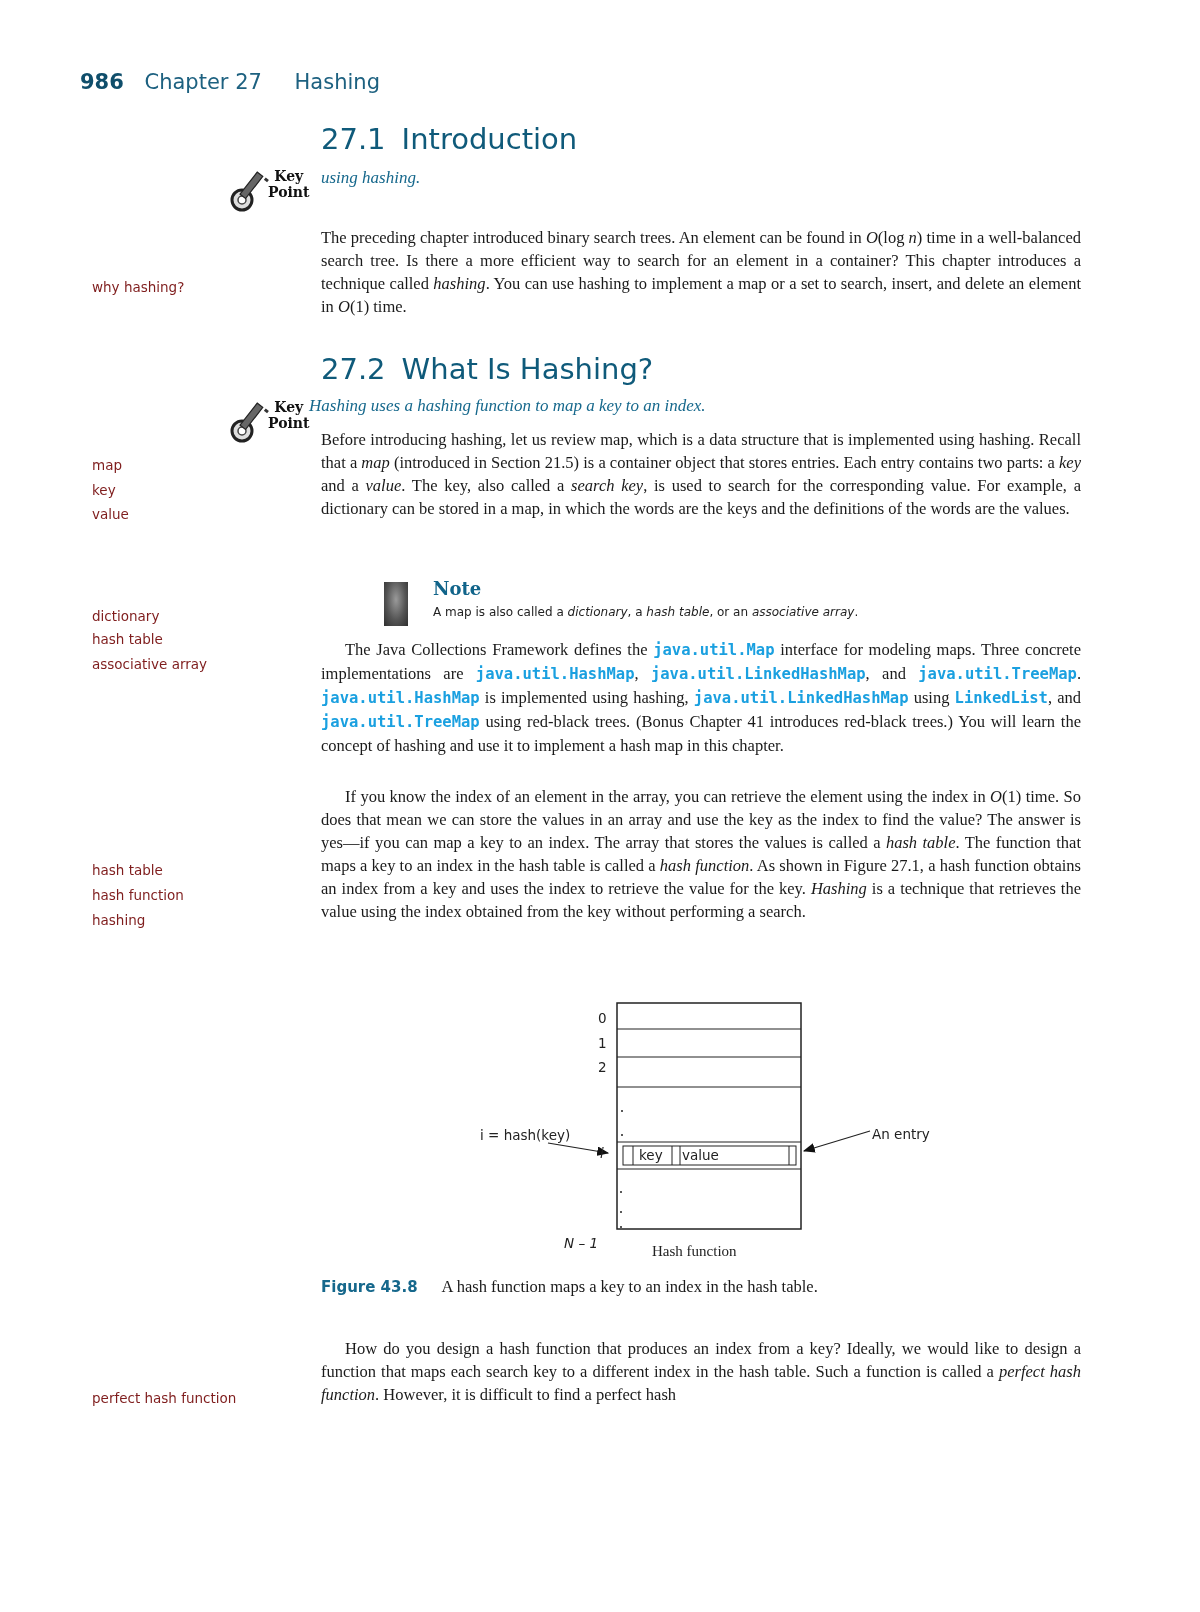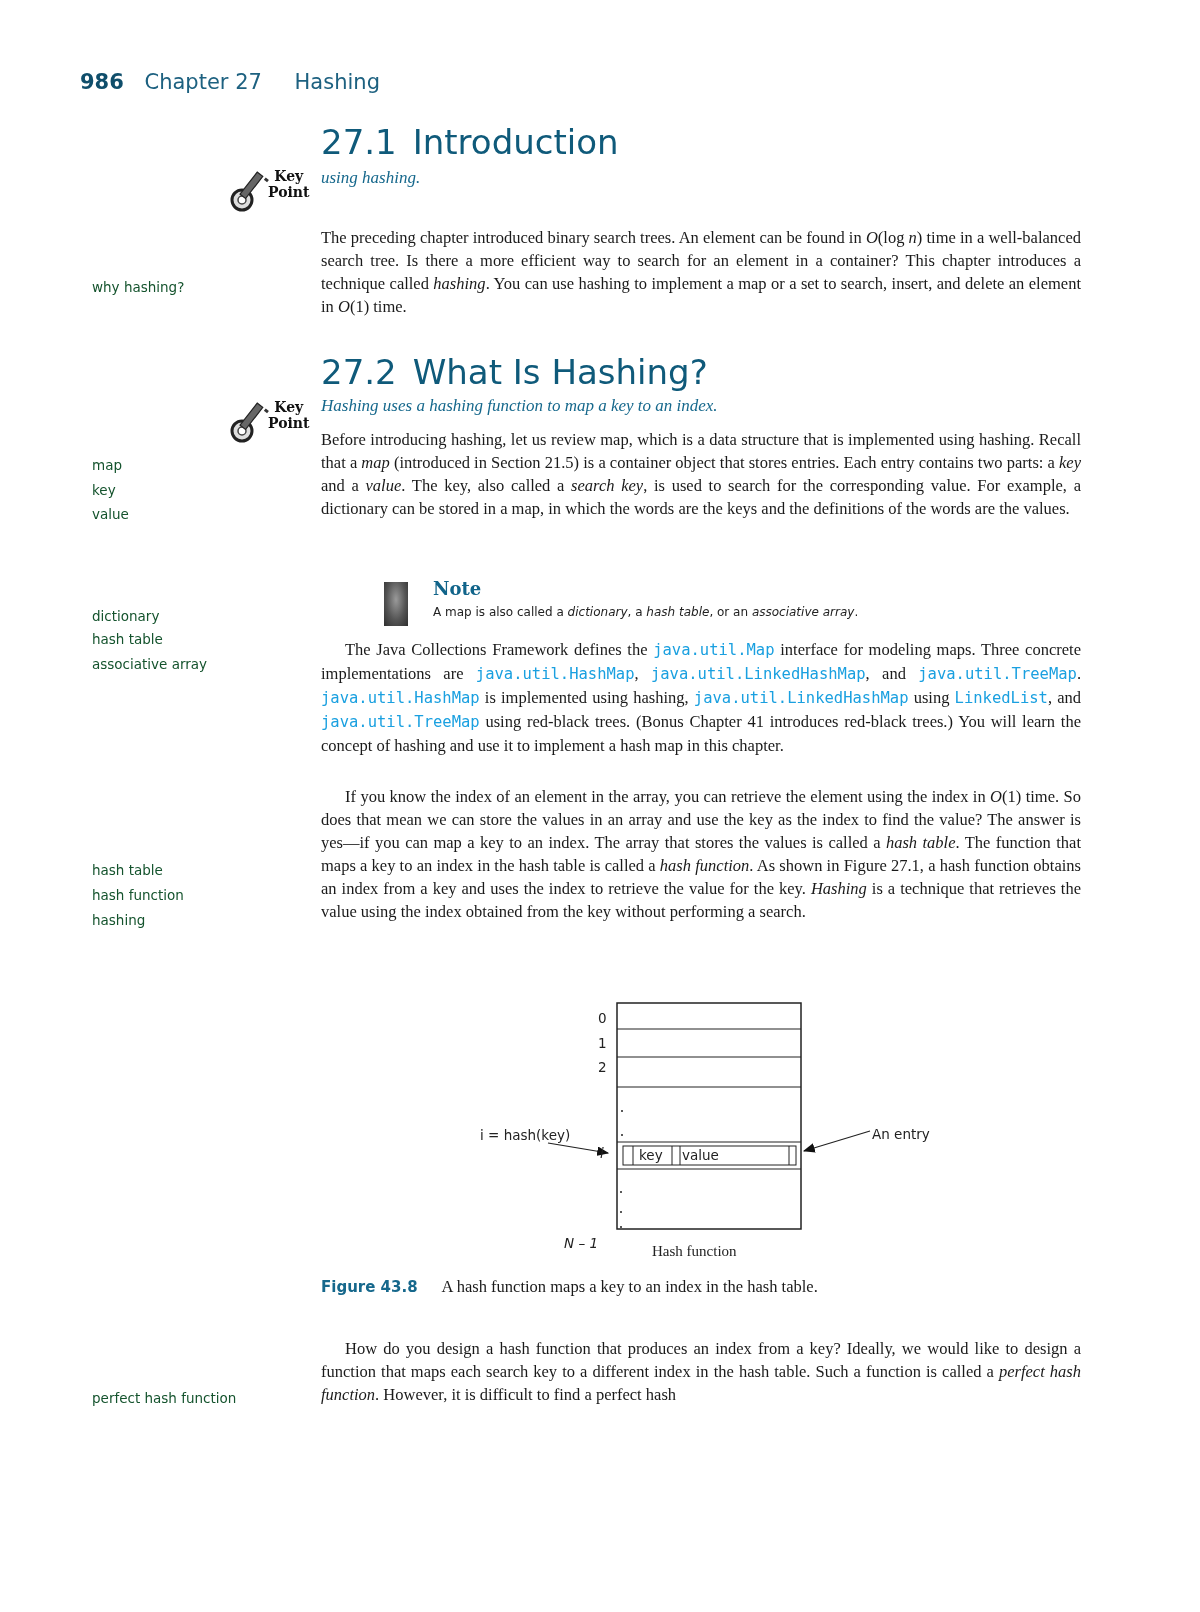--- a/index.html
+++ b/index.html
@@ -2,28 +2,28 @@
 <html><head>
 <meta charset="utf-8">
 <style>
   html, body { margin: 0; padding: 0; background: #ffffff; }
   body { width: 1200px; height: 1612px; position: relative; overflow: hidden;
          font-family: "Liberation Serif", serif; color: #1a1a1a; }
   .abs { position: absolute; }
   .header { left: 80px; top: 70px; font-family: "DejaVu Sans", sans-serif; font-size: 21px; color: #1d6180; white-space: nowrap; }
   .header .pn { font-weight: bold; color: #0f4e6b; margin-right: 14px; }
   .header .ch { margin-right: 26px; }
-  .h1 { font-family: "DejaVu Sans", sans-serif; font-size: 34px; color: #0f5a7a; font-weight: normal; margin: 0; white-space: nowrap; }
+  .h1 { font-family: "DejaVu Sans", sans-serif; font-size: 29px; color: #0f5a7a; font-weight: normal; margin: 0; white-space: nowrap; }
   .h1 .num { margin-right: 16px; }
   .keypoint-text { font-style: italic; font-size: 17px; color: #16688c; line-height: 25px; width: 760px; }
   .body { font-size: 16.5px; line-height: 23px; width: 760px; text-align: justify; }
   .body p { margin: 0; }
   .indent { text-indent: 24px; }
-  .code { font-family: "DejaVu Sans Mono", monospace; font-weight: normal; color: #1aa0e0; font-size: 15.5px; }
-  .margin-note { left: 92px; font-family: "DejaVu Sans", sans-serif; font-size: 13.5px; color: #14532d; line-height: 24.6px; white-space: nowrap; text-align: center; }
+  .code { font-family: "DejaVu Sans Mono", monospace; font-weight: bold; color: #1aa0e0; font-size: 15.5px; }
+  .margin-note { left: 92px; font-family: "DejaVu Sans", sans-serif; font-size: 13.5px; color: #7f1d1d; line-height: 24.6px; white-space: nowrap; text-align: center; }
   .kp-icon { width: 80px; height: 48px; }
   .kp-label { position: absolute; left: 40px; top: 2px; font-family: "DejaVu Serif", serif; font-weight: bold; font-size: 14px; line-height: 16px; color: #111; text-align: center; }
   .note-title { font-family: "DejaVu Serif", serif; font-weight: bold; color: #11648a; font-size: 18px; }
   .note-text { font-family: "DejaVu Sans", sans-serif; font-size: 12px; color: #222; white-space: nowrap; }
   .note-img { width: 24px; height: 44px; background: radial-gradient(ellipse at 50% 40%, #9a9a9a 0%, #555 55%, #2e2e2e 100%); }
   .fig-caption { font-size: 16.5px; white-space: nowrap; }
   .fig-caption .lbl { font-family: "DejaVu Sans", sans-serif; font-weight: bold; color: #16688c; font-size: 15px; margin-right: 24px; }
   .diag-text { font-family: "DejaVu Sans", sans-serif; font-size: 13.5px; color: #222; }
   .it { font-style: italic; }
 </style>
@@ -75,21 +75,21 @@
     <circle cx="14" cy="34" r="4" fill="#fff" stroke="#444" stroke-width="1.5"></circle>
     <rect x="20" y="5" width="7" height="28" fill="#666" stroke="#222" stroke-width="1.2" transform="rotate(38 23 19)"></rect>
     <rect x="30" y="4" width="4" height="3" fill="#333" transform="rotate(38 23 19)"></rect>
   </svg>
   <div class="kp-label">
     <div>Key</div>
     <div>Point</div>
   </div>
 </div>
 
-<div class="abs keypoint-text" style="left:321px; top:393px;">Hashing uses a hashing function to map a key to an index.</div>
+<div class="abs keypoint-text" style="left:309px; top:393px;">Hashing uses a hashing function to map a key to an index.</div>
 
 <div class="abs body" style="left:321px; top:428px;">
   <p>
     <span>Before introducing hashing, let us review map, which is a data structure that is implemented using hashing. Recall that a </span><span class="it">map</span><span> (introduced in Section 21.5) is a container object that stores entries. Each entry contains two parts: a </span><span class="it">key</span><span> and a </span><span class="it">value</span><span>. The key, also called a </span><span class="it">search key</span><span>, is used to search for the corresponding value. For example, a dictionary can be stored in a map, in which the words are the keys and the definitions of the words are the values.</span>
   </p>
 </div>
 
 <div class="abs margin-note" style="top:453px;">map</div>
 <div class="abs margin-note" style="top:478px;">key</div>
 <div class="abs margin-note" style="top:502px;">value</div>

